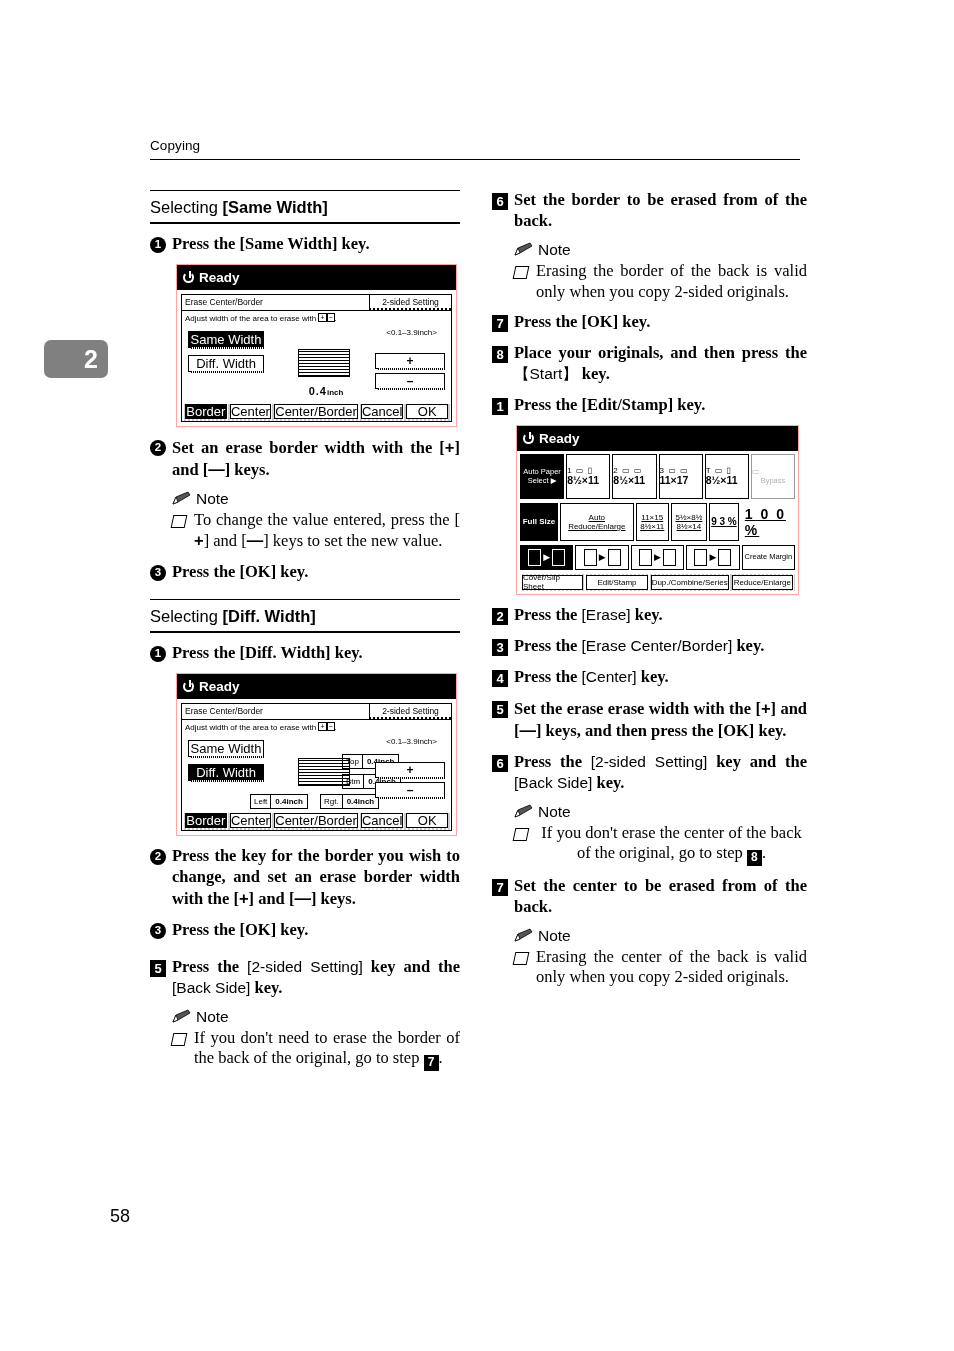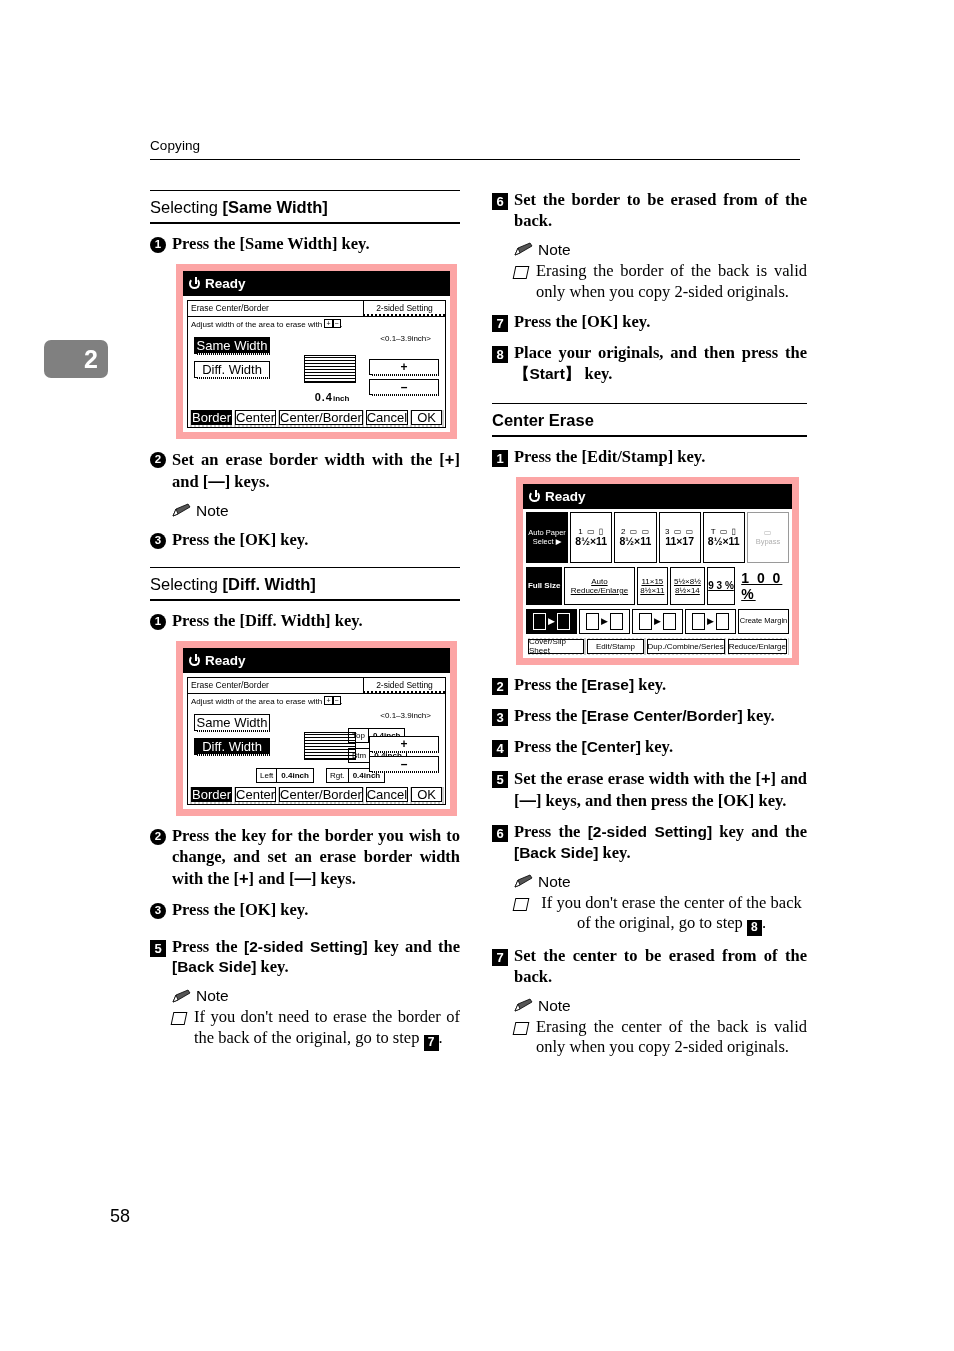--- a/index.html
+++ b/index.html
@@ -133,21 +133,21 @@
     height: 16px;
     font-size: 11.5px;
   }
   .step .body {
     flex: 1 1 auto;
     text-align: justify;
   }
   .step .body.nojust { text-align: left; }
   .step .body .kb {
     font-family: "Liberation Sans", sans-serif;
-    font-weight: bold;
+    font-weight: normal;
     font-size: 15.5px;
   }
   .plusk, .minusk {
     font-family: "Liberation Sans", sans-serif;
     font-weight: bold;
     display: inline-block;
   }
   .stepref {
     font-family: "Liberation Sans", sans-serif;
     font-size: 12px;
@@ -202,21 +202,21 @@
   .note-item .ntext {
     flex: 1 1 auto;
     text-align: justify;
   }
   .note-item .ntext.nojust { text-align: center; }
 
   
   .lcd {
     margin: 9px 0 4px 26px;
     width: 281px;
-    border: 7px solid #fca5a5;
+    border: 1px solid #fca5a5;
     background: #c4b5fd;
     box-sizing: border-box;
     font-family: "Liberation Sans", sans-serif;
     position: relative;
   }
   .lcd-titlebar {
     background: #000;
     color: #fff;
     height: 25px;
     display: flex;
@@ -408,25 +408,24 @@
   
   .copyscr { padding: 3px; }
   .row-trays {
     display: flex;
     gap: 2px;
     margin-bottom: 4px;
   }
   .tray {
     flex: 1;
     border: 1.5px solid #000;
-    height: 51px;
+    height: 45px;
     font-size: 8px;
     display: flex;
     flex-direction: column;
-    align-items: center;
     justify-content: center;
     box-sizing: border-box;
     background: #fff;
     position: relative;
   }
   .tray.sel { background: #000; color: #fff; }
   .tray.dis { color: #b0b0b0; border-color: #9a9a9a; }
   .tray .ico {
     font-size: 8px;
     letter-spacing: 1px;
@@ -592,20 +591,26 @@
     <div class="note">
       <div class="note-head">
         <span class="pencil">
           <svg width="19" height="15" viewBox="0 0 19 15">
               <polygon points="1,13 4,6 16,1 18,4 6,11" fill="#555" stroke="#000" stroke-width="0.8"></polygon>
               <polygon points="1,13 6,11 4,6" fill="#fff" stroke="#000" stroke-width="0.8"></polygon>
             </svg>
         </span>
         <span>Note</span>
       </div>
+      <div class="note-items">
+        <div class="note-item">
+          <span class="bullet"></span>
+          <span class="ntext"><span>To change the value entered, press the [</span><span class="plusk">+</span><span>] and [</span><span class="minusk">—</span><span>] keys to set the new value.</span></span>
+        </div>
+      </div>
     </div>
 
     <div class="step">
       <span class="num circ">3</span>
       <span class="body nojust">Press the [OK] key.</span>
     </div>
 
     <div class="section" style="margin-top:16px;">
       <div class="rule-thin"></div>
       <div class="sec-title"><span>Selecting </span><b>[Diff. Width]</b></div>
@@ -736,25 +741,20 @@
     <div class="step">
       <span class="num">7</span>
       <span class="body nojust">Press the [OK] key.</span>
     </div>
 
     <div class="step">
       <span class="num">8</span>
       <span class="body"><span>Place your originals, and then press the </span><span class="kb">【Start】</span><span> key.</span></span>
     </div>
 
-    <div class="section" style="margin-top:18px;">
-      <div class="rule-thin"></div>
-      <div class="sec-title"><b>Center Erase</b></div>
-      <div class="rule-thick"></div>
-    </div>
 
     <div class="step">
       <span class="num">1</span>
       <span class="body nojust">Press the [Edit/Stamp] key.</span>
     </div>
 
     <div class="lcd" style="margin-left:24px;width:283px;">
       <div class="lcd-titlebar">
         <span class="pwr-glyph"></span>
         <span>Ready</span>

